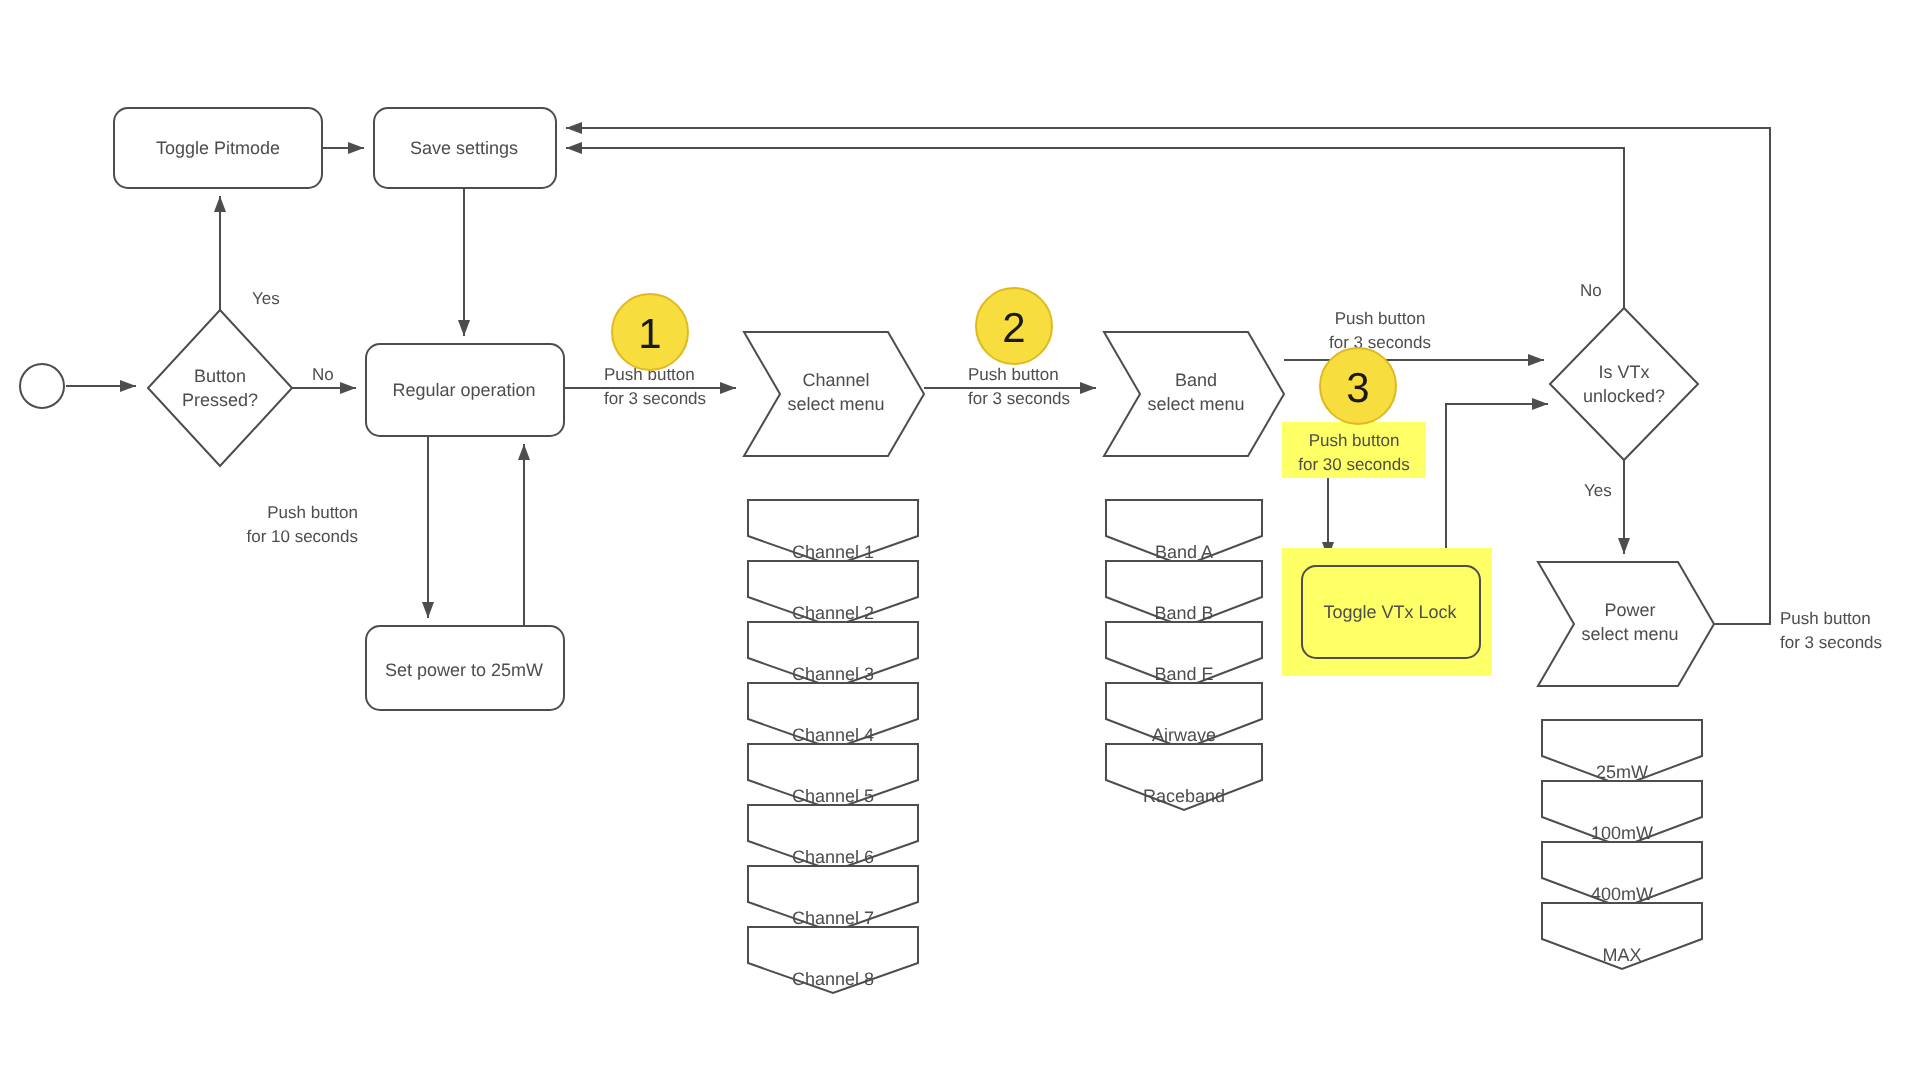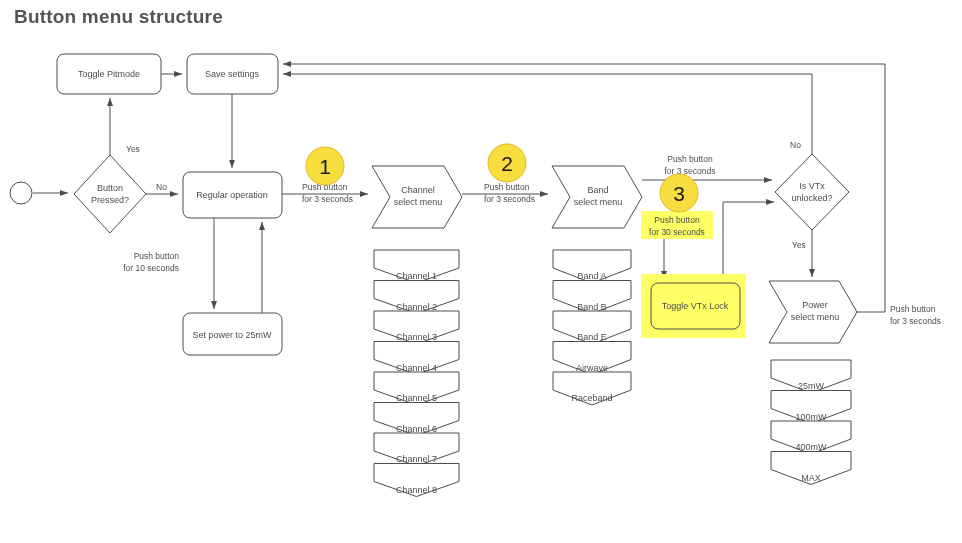--- a/index.html
+++ b/index.html
@@ -14,21 +14,20 @@
   .shapeYellow{fill:#ffff66;stroke:#4d4d4d;stroke-width:1;}
   .lnk{stroke:#4d4d4d;stroke-width:1;fill:none;}
   .hl{fill:#ffff66;}
   .badge{fill:#f8dd3e;stroke:#e0b820;stroke-width:1;}
 </style>
 </head>
 <body>
 
 <div id="canvas">
 
-  <div class="title">Button menu structure</div>
 
   <svg class="flow" viewBox="0 0 962 543">
     <defs>
       <marker id="arrow" markerWidth="9" markerHeight="9" refX="8" refY="3" orient="auto" markerUnits="strokeWidth">
         <path d="M0,0 L8,3 L0,6 z" fill="#4d4d4d"></path>
       </marker>
     </defs>
 
     <g>
       <path class="lnk" d="M33,193 L68,193" marker-end="url(#arrow)"></path>

